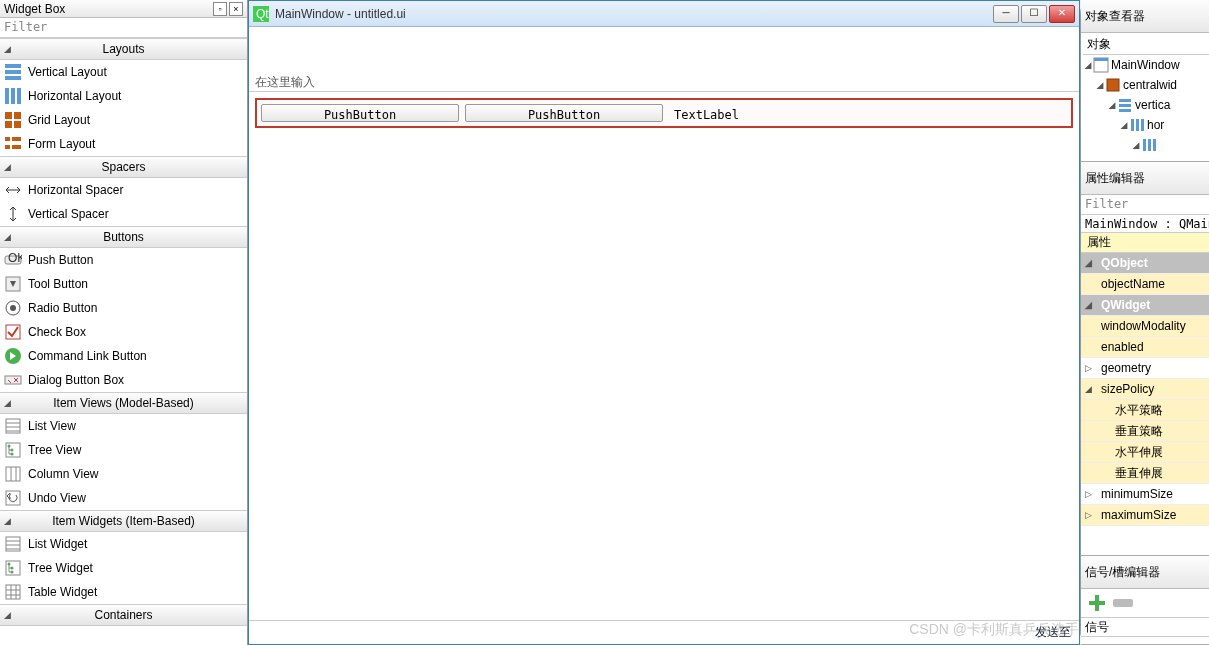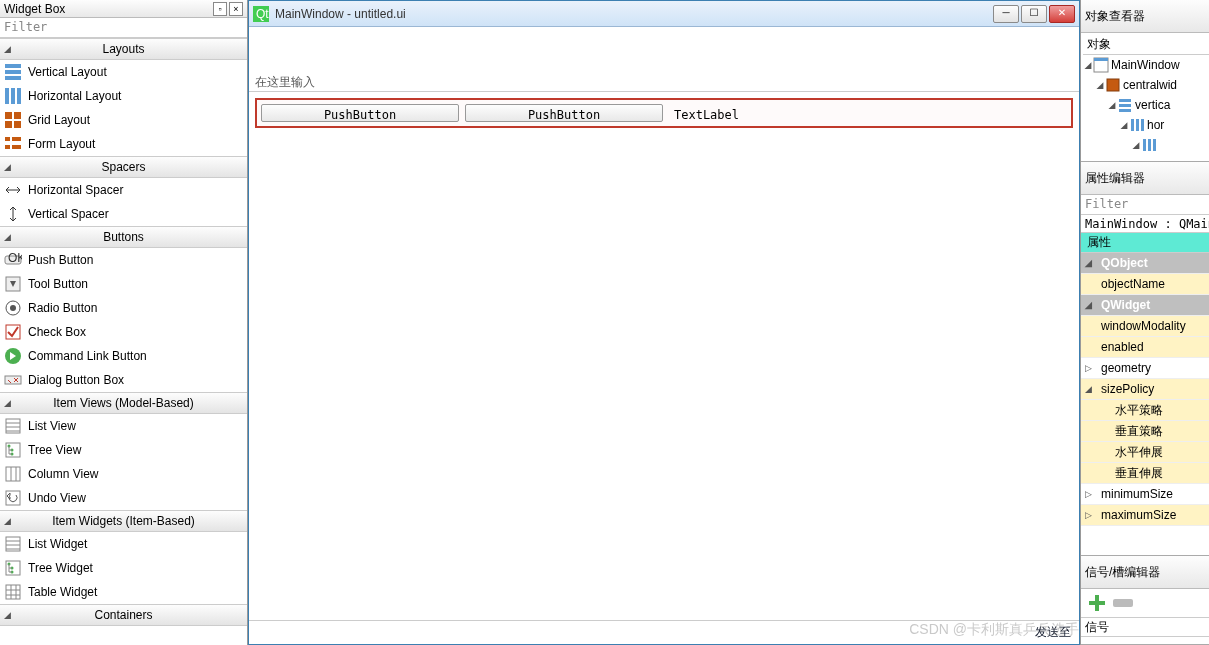--- a/index.html
+++ b/index.html
@@ -12,21 +12,21 @@
 .dock-title .dbtn { width: 14px; height: 14px; margin-left: 2px; border: 1px solid #888; font-size: 9px; line-height: 12px; text-align: center; background: #fff; cursor: pointer; }
 .filter { height: 20px; border-bottom: 1px solid #ccc; padding: 2px 4px; color: #888; font-family: Consolas, monospace; }
 .wb-body { flex: 1; overflow-y: auto; position: relative; }
 .cat-header { height: 22px; background: linear-gradient(#fdfdfd,#e4e4e4); border-top: 1px solid #ccc; border-bottom: 1px solid #ccc; display: flex; align-items: center; justify-content: center; position: relative; }
 .cat-header .tri { position: absolute; left: 4px; font-size: 9px; color: #555; }
 .widget-item { height: 24px; display: flex; align-items: center; padding-left: 4px; cursor: grab; }
 .wb-icon { width: 18px; height: 18px; margin-right: 6px; display: inline-flex; align-items: center; justify-content: center; }
 .wb-icon svg { width: 18px; height: 18px; }
 
 
-.center-panel { flex: 1; background: #d4d0c8; display: flex; flex-direction: column; border-right: 1px solid #999; }
+.center-panel { flex: 1; background: #d4d0c8; display: flex; flex-direction: column; border-right: 1px solid #999; border-radius: 14px; }
 .win-frame { margin: 0; border: 1px solid #3c7fb1; background: #fff; display: flex; flex-direction: column; height: 100%; }
 .titlebar { height: 26px; background: linear-gradient(#e9f1fb,#cfe3f7); display: flex; align-items: center; padding: 0 4px; border-bottom: 1px solid #9bb7d4; }
 .titlebar .qt-logo { width: 16px; height: 16px; margin-right: 6px; }
 .titlebar .title-text { flex: 1; color: #333; }
 .win-btns { display: flex; gap: 2px; }
 .win-btn { width: 26px; height: 18px; border: 1px solid #8a8a8a; border-radius: 2px; background: linear-gradient(#fdfdfd,#e3e3e3); font-size: 10px; line-height: 14px; text-align: center; cursor: pointer; }
 .win-btn.close { background: linear-gradient(#f1a0a0,#d43f3a); color: #fff; border-color: #a72925; }
 .typehere { height: 20px; border-bottom: 1px solid #ccc; padding: 2px 6px; color: #555; background:#fff;margin-top:45px; }
 .design-surface { flex: 1; position: relative; background: #fff; padding: 6px; }
 .layout-sel { border: 2px solid #c0392b; display: flex; gap: 6px; padding: 4px; height: 30px; align-items: stretch; background: #f9dddd22; }
@@ -39,21 +39,21 @@
 .right-panel .sec-title { height: 18px; background: linear-gradient(#fdfdfd,#e8e8e8); border-bottom: 1px solid #bbb; padding: 16px 4px; display: flex; align-items: center; }
 .tree { flex: 0 0 auto; padding: 2px 0 6px 2px; border-bottom: 1px solid #aaa; }
 .tree-header { height: 20px; border-bottom: 1px solid #ccc; font-weight: normal; padding-left: 4px; display:flex; align-items:center; }
 .tree-row { height: 20px; display: flex; align-items: center; white-space: nowrap; overflow: hidden; }
 .tree-row .exp { width: 10px; font-size: 9px; color: #555; text-align: center; }
 .tree-row .ticon { width: 16px; height: 16px; margin-right: 2px; }
 .indent1 { padding-left: 12px; } .indent2 { padding-left: 24px; } .indent3 { padding-left: 36px; } .indent4 { padding-left: 48px; }
 
 .prop-editor { flex: 1; display: flex; flex-direction: column; border-bottom: 1px solid #aaa; overflow:hidden; }
 .prop-head { height: 18px; border-bottom: 1px solid #ccc; font-family: Consolas, monospace; padding-left: 4px; display:flex; align-items:center; white-space:nowrap; overflow:hidden;}
-.prop-colhead { height: 20px; border-bottom: 1px solid #ccc; padding-left: 6px; display:flex; align-items:center; background:#5eead4;}
+.prop-colhead { height: 20px; border-bottom: 1px solid #ccc; padding-left: 6px; display:flex; align-items:center; background:#fef9c3;}
 .prop-rows { flex:1; overflow-y:auto; }
 .prop-row { height: 21px; display: flex; align-items: center; padding-left: 4px; border-bottom: 1px solid #eee; white-space: nowrap; overflow: hidden; }
 .prop-row.group { background: #bfbfbf; color: #fff; font-weight: bold; }
 .prop-row.alt { background: #fff3c4; }
 .prop-row .exp { width: 12px; font-size: 9px; color: #555; }
 .prop-row .pname { padding-left: 4px; }
 .prop-row.child { padding-left: 18px; }
 
 .sig-slot { height: 56px; border-bottom: 1px solid #aaa; display:flex; flex-direction:column;}
 .sig-tools { height: 28px; display: flex; align-items: center; gap: 6px; padding-left: 6px; }

